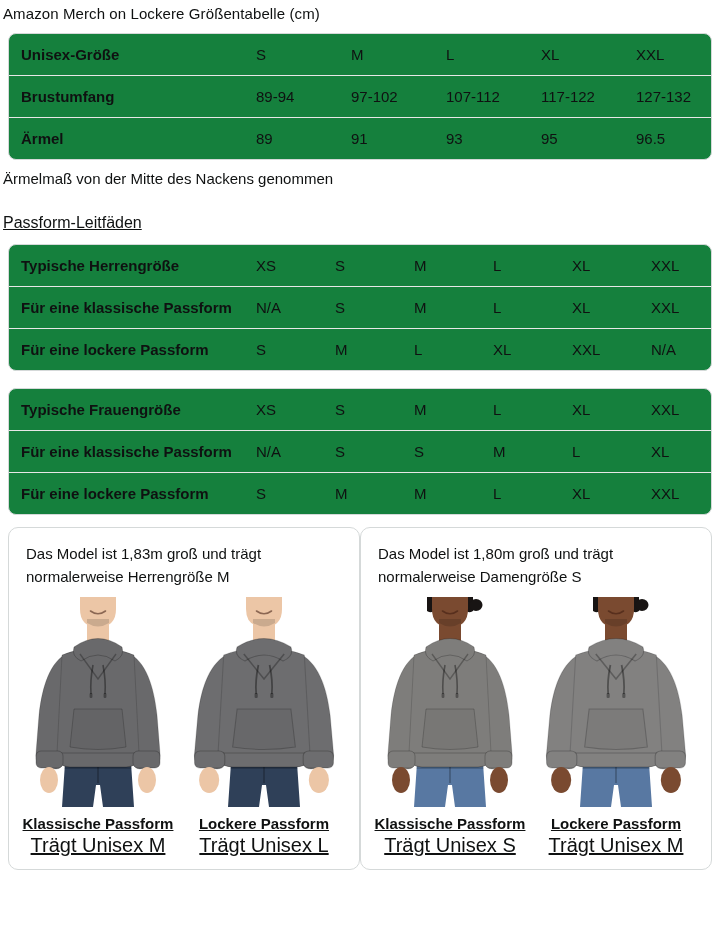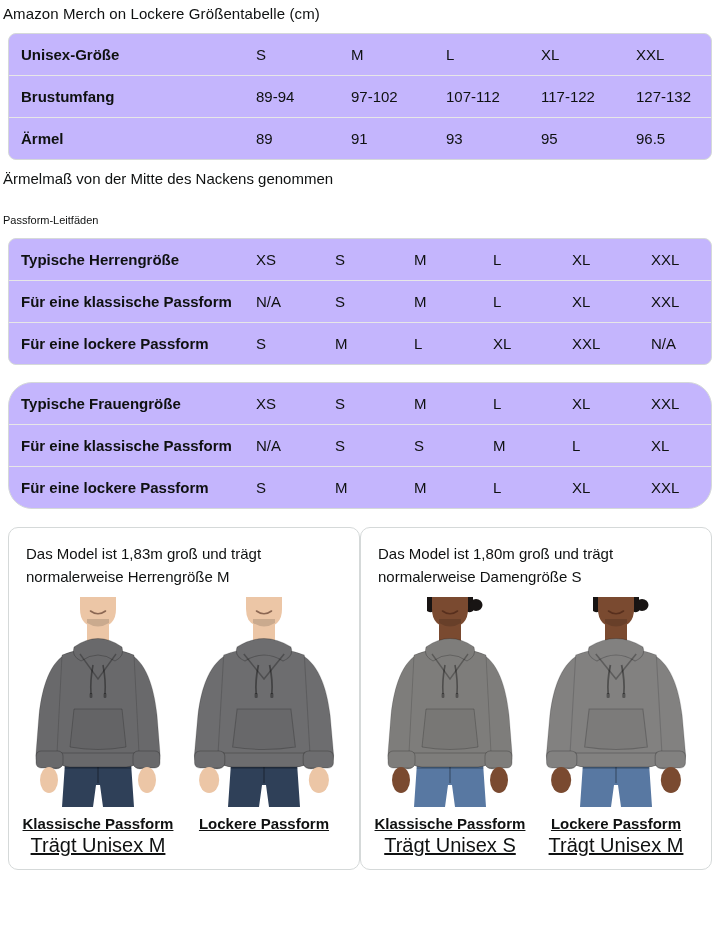--- a/index.html
+++ b/index.html
@@ -14,46 +14,47 @@
   }
   .page-title {
     font-size: 15px; font-weight: 400;
     margin: 0 0 11px -5px;
     letter-spacing: 0.1px;
   }
   .tablewrap {
     border: 1px solid #d5d9d9;
     border-radius: 8px;
     overflow: hidden;
-    background: #c4b5fd;
+    background: #15803d;
   }
   table {
     width: 100%;
     border-collapse: collapse;
     table-layout: fixed;
     font-size: 15px;
   }
   tr + tr th, tr + tr td { border-top: 1px solid #e7e7e7; }
   th {
     text-align: left; font-weight: 700;
     padding: 12px 0 12px 12px;
   }
   td {
     text-align: left; font-weight: 400;
     padding: 12px 0 12px 0;
   }
   .sleeve-note {
     font-size: 15px; margin: 10px 0 0 -5px;
   }
   .fit-heading {
-    font-size: 11px; font-weight: 400;
+    font-size: 16px; font-weight: 400;
     margin: 27px 0 12px -5px;
-  }
-  .fit-table-2 { margin-top: 17px; border-radius: 24px; }
-  .cards { display: flex; gap: 0; margin-top: 18px; }
+    text-decoration: underline;
+  }
+  .fit-table-2 { margin-top: 17px; }
+  .cards { display: flex; gap: 0; margin-top: 12px; }
   .card {
     flex: 1;
     border: 1px solid #d5d9d9;
     border-radius: 10px;
     padding: 12px 13px 14px 13px;
     background: #fff;
   }
   .card-desc {
     font-size: 15px; line-height: 23px;
     margin: 2px 0 9px 4px;
@@ -291,20 +292,21 @@
 
       <rect x="14" y="154" width="27" height="17" rx="5" fill="var(--hoodie)" stroke="rgba(0,0,0,0.22)" stroke-width="1"></rect>
       <rect x="111" y="154" width="27" height="17" rx="5" fill="var(--hoodie)" stroke="rgba(0,0,0,0.22)" stroke-width="1"></rect>
 
       <ellipse cx="27" cy="183" rx="9" ry="13" fill="var(--skin)"></ellipse>
       <ellipse cx="125" cy="183" rx="9" ry="13" fill="var(--skin)"></ellipse>
     </g>
   </svg>
           </figure>
         <div class="cap-bold">Lockere Passform</div>
+        <div class="cap-sub">Trägt Unisex L</div>
       </div>
     </div>
   </section>
 
   <section class="card">
     <p class="card-desc">Das Model ist 1,80m groß und trägt normalerweise Damengröße S</p>
     <div class="photos">
       <div class="photo-col">
         <figure class="photo-frame" style="margin:0">
             <svg viewBox="0 0 152 210" xmlns="http://www.w3.org/2000/svg" style="--skin: #7a4a30; --hoodie: #7e7d7b; --jeans: #5878a2; --hair: #181413;">

